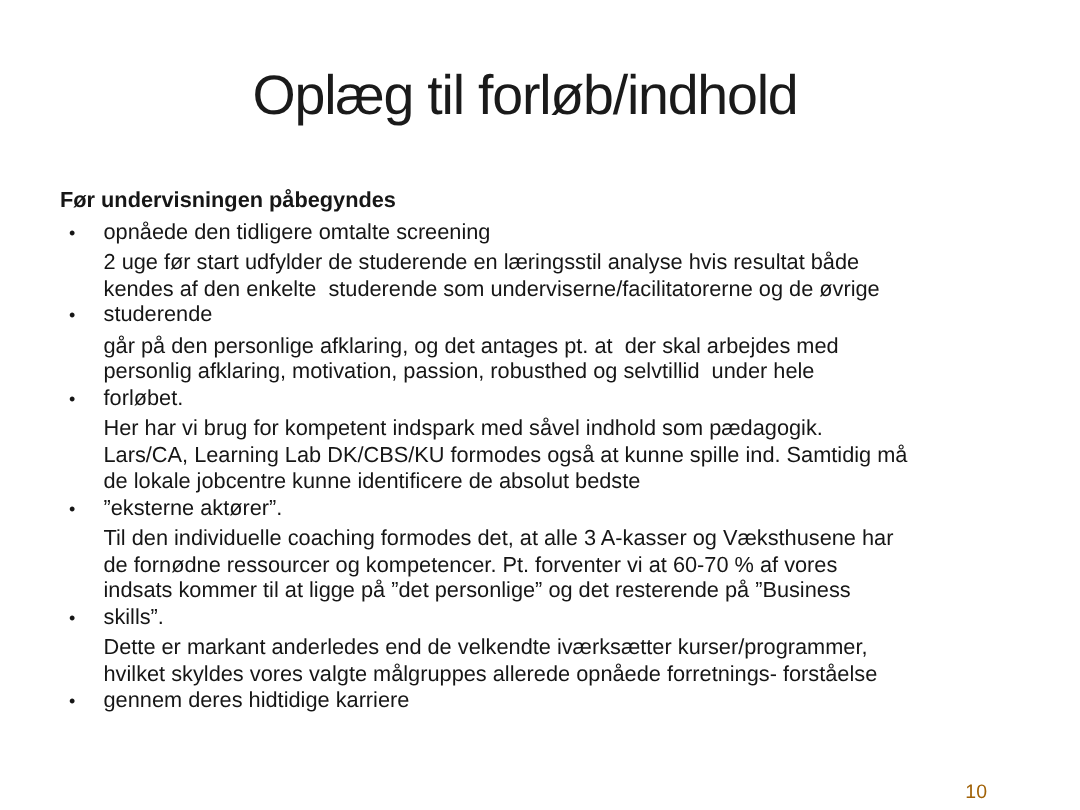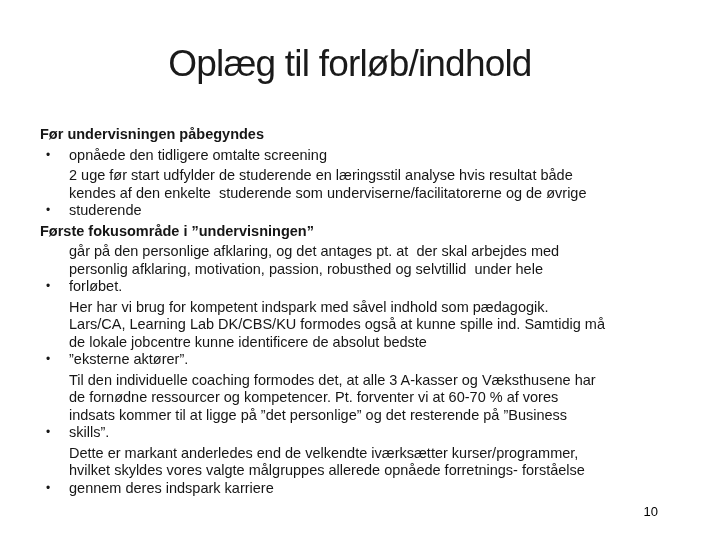--- a/index.html
+++ b/index.html
@@ -52,46 +52,43 @@
     font-size: 12px;
     line-height: 17.5px;
   }
   .text {
     flex: 1;
     white-space: pre-wrap;
   }
   .page-number {
     position: absolute;
     right: 42px;
-    bottom: 21px;
+    bottom: 5px;
     font-size: 13px;
-    color: #000000;
+    color: #a16207;
   }
 </style>
 </head>
 <body>
 
 <div class="slide">
   <h1 class="title">Oplæg til forløb/indhold</h1>
   <div class="content">
       <div class="row header">
         <div class="text">Før undervisningen påbegyndes</div>
       </div>
       <div class="row bullet">
         <span class="marker">•</span>
         <div class="text">opnåede den tidligere omtalte screening</div>
       </div>
       <div class="row bullet">
         <span class="marker">•</span>
         <div class="text">2 uge før start udfylder de studerende en læringsstil analyse hvis resultat både
 kendes af den enkelte  studerende som underviserne/facilitatorerne og de øvrige
 studerende</div>
-      </div>
-      <div class="row header">
-        <div class="text">Første fokusområde i ”undervisningen”</div>
       </div>
       <div class="row bullet">
         <span class="marker">•</span>
         <div class="text">går på den personlige afklaring, og det antages pt. at  der skal arbejdes med
 personlig afklaring, motivation, passion, robusthed og selvtillid  under hele
 forløbet.</div>
       </div>
       <div class="row bullet">
         <span class="marker">•</span>
         <div class="text">Her har vi brug for kompetent indspark med såvel indhold som pædagogik.
@@ -103,17 +100,17 @@
         <span class="marker">•</span>
         <div class="text">Til den individuelle coaching formodes det, at alle 3 A-kasser og Væksthusene har
 de fornødne ressourcer og kompetencer. Pt. forventer vi at 60-70 % af vores
 indsats kommer til at ligge på ”det personlige” og det resterende på ”Business
 skills”.</div>
       </div>
       <div class="row bullet">
         <span class="marker">•</span>
         <div class="text">Dette er markant anderledes end de velkendte iværksætter kurser/programmer,
 hvilket skyldes vores valgte målgruppes allerede opnåede forretnings- forståelse
-gennem deres indspark karriere</div>
+gennem deres hidtidige karriere</div>
       </div>
     </div>
   <div class="page-number">10</div>
 </div>
 
 </body></html>

